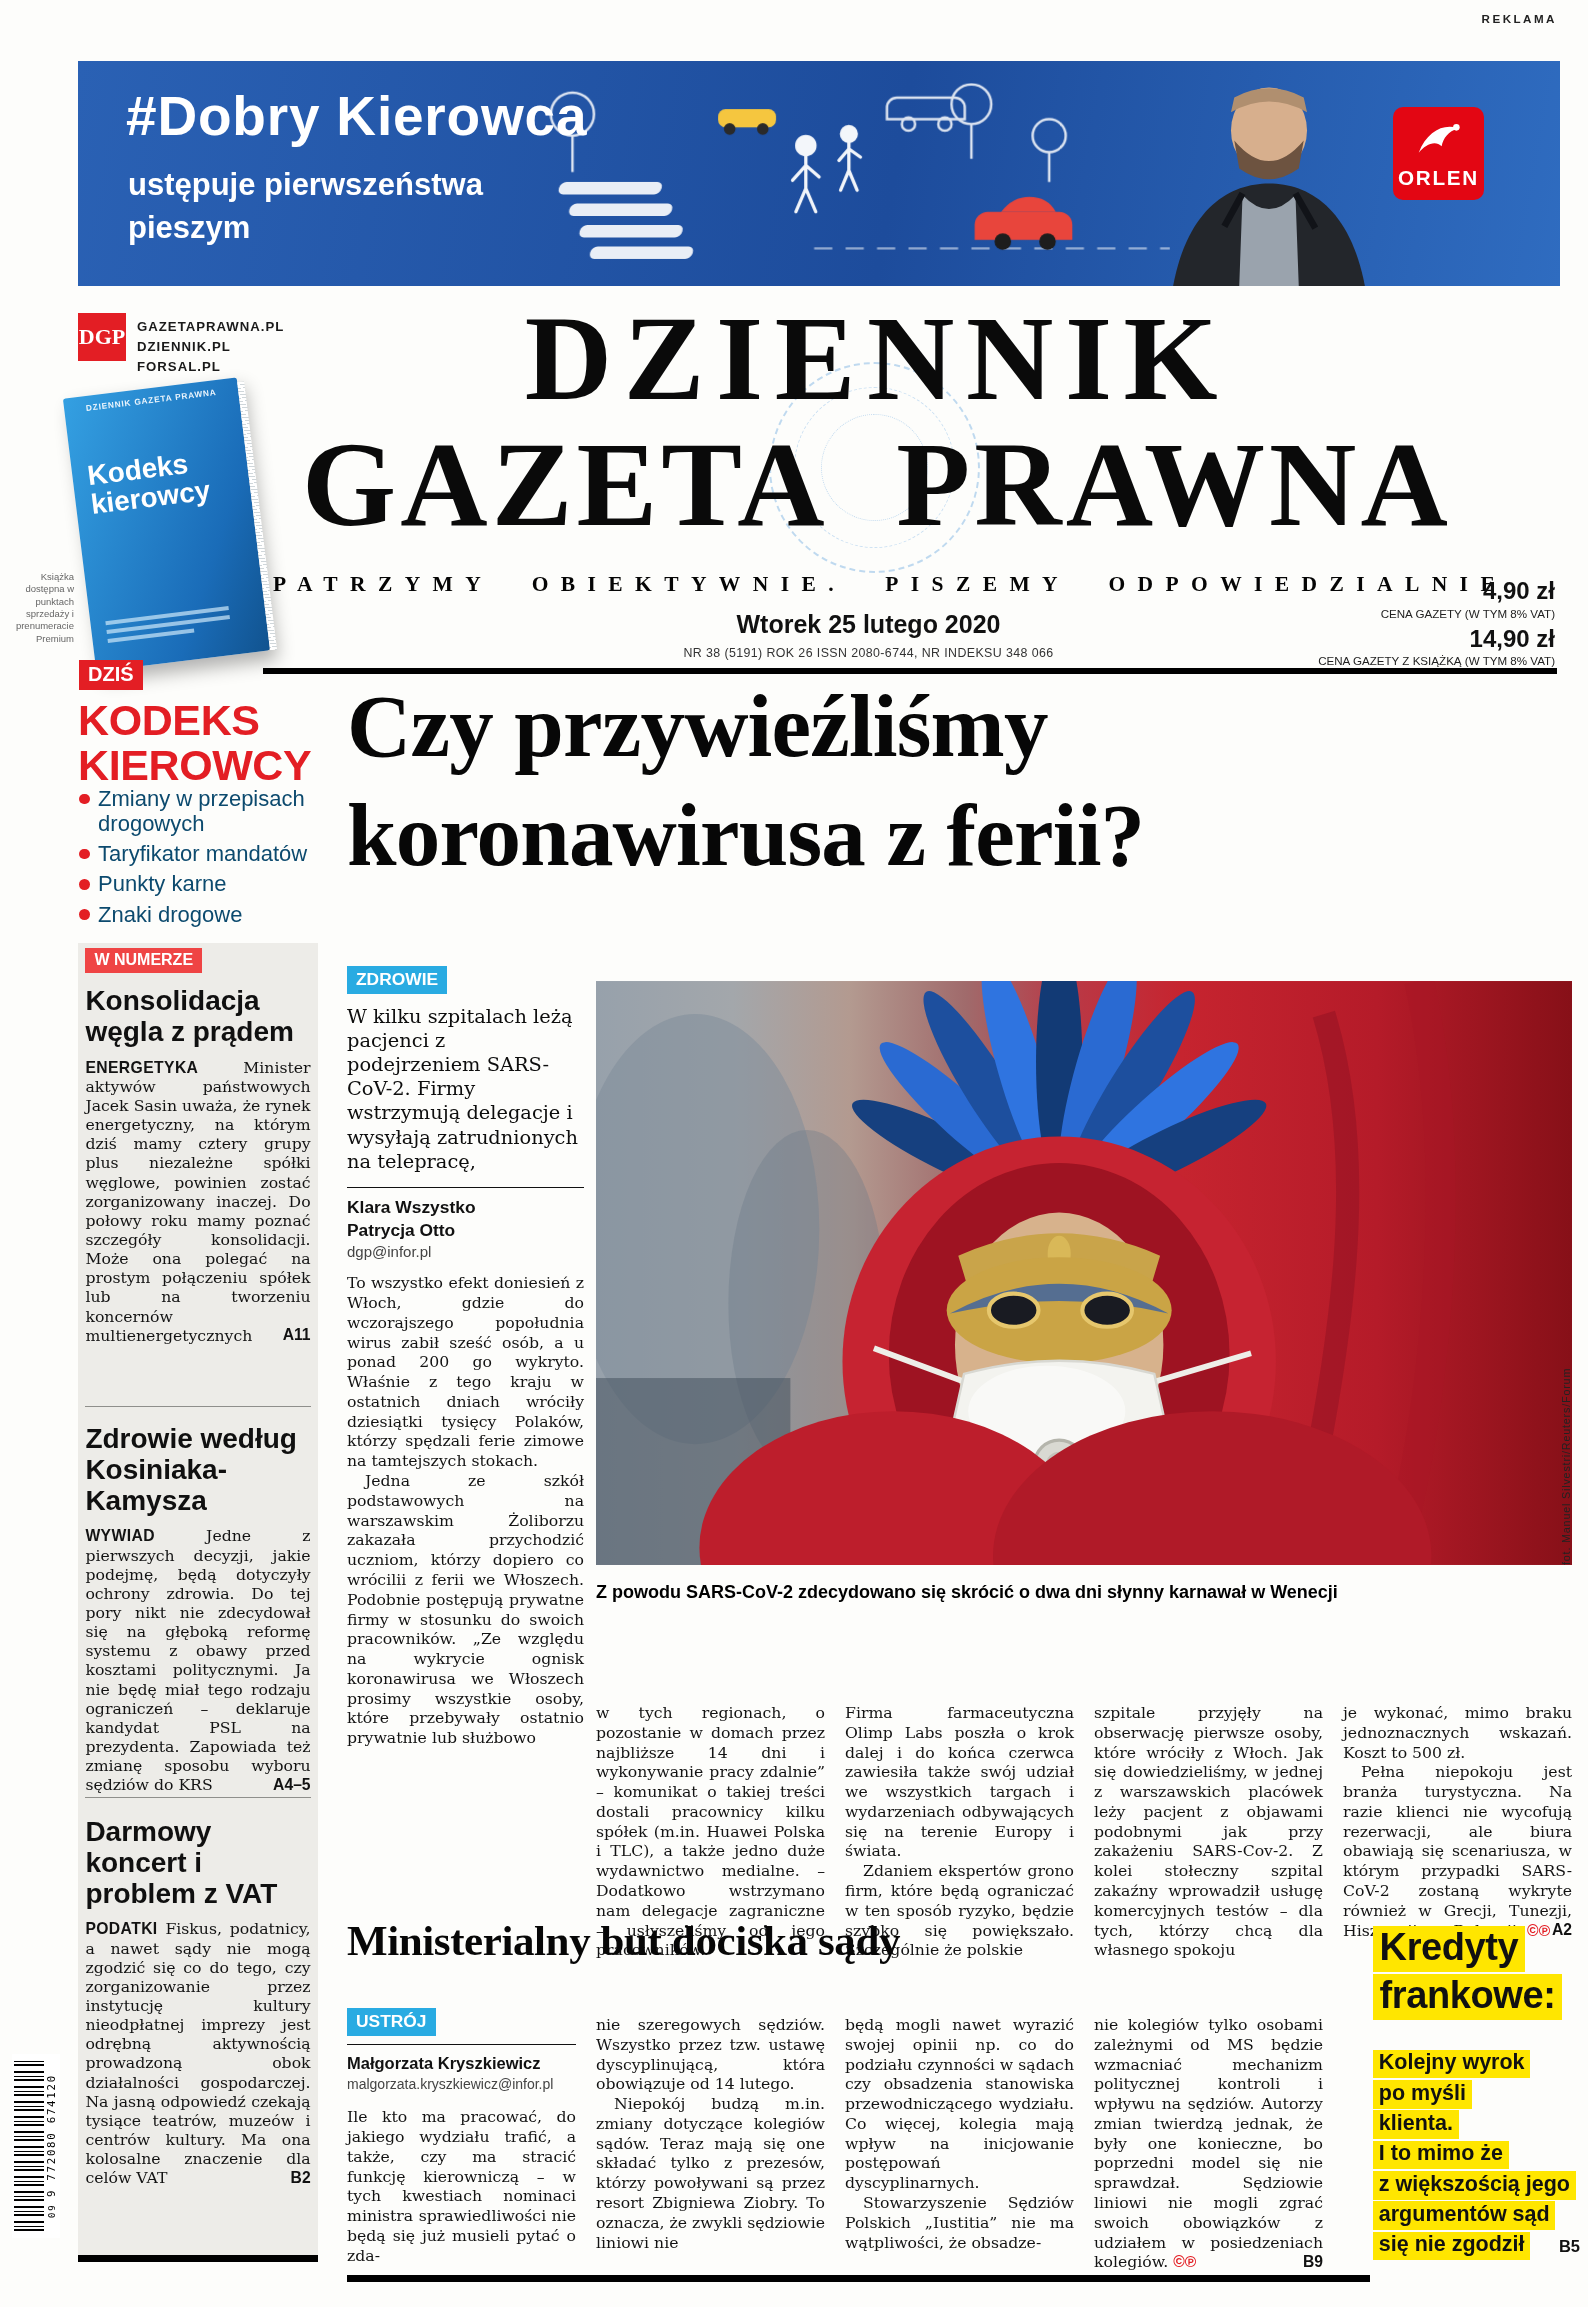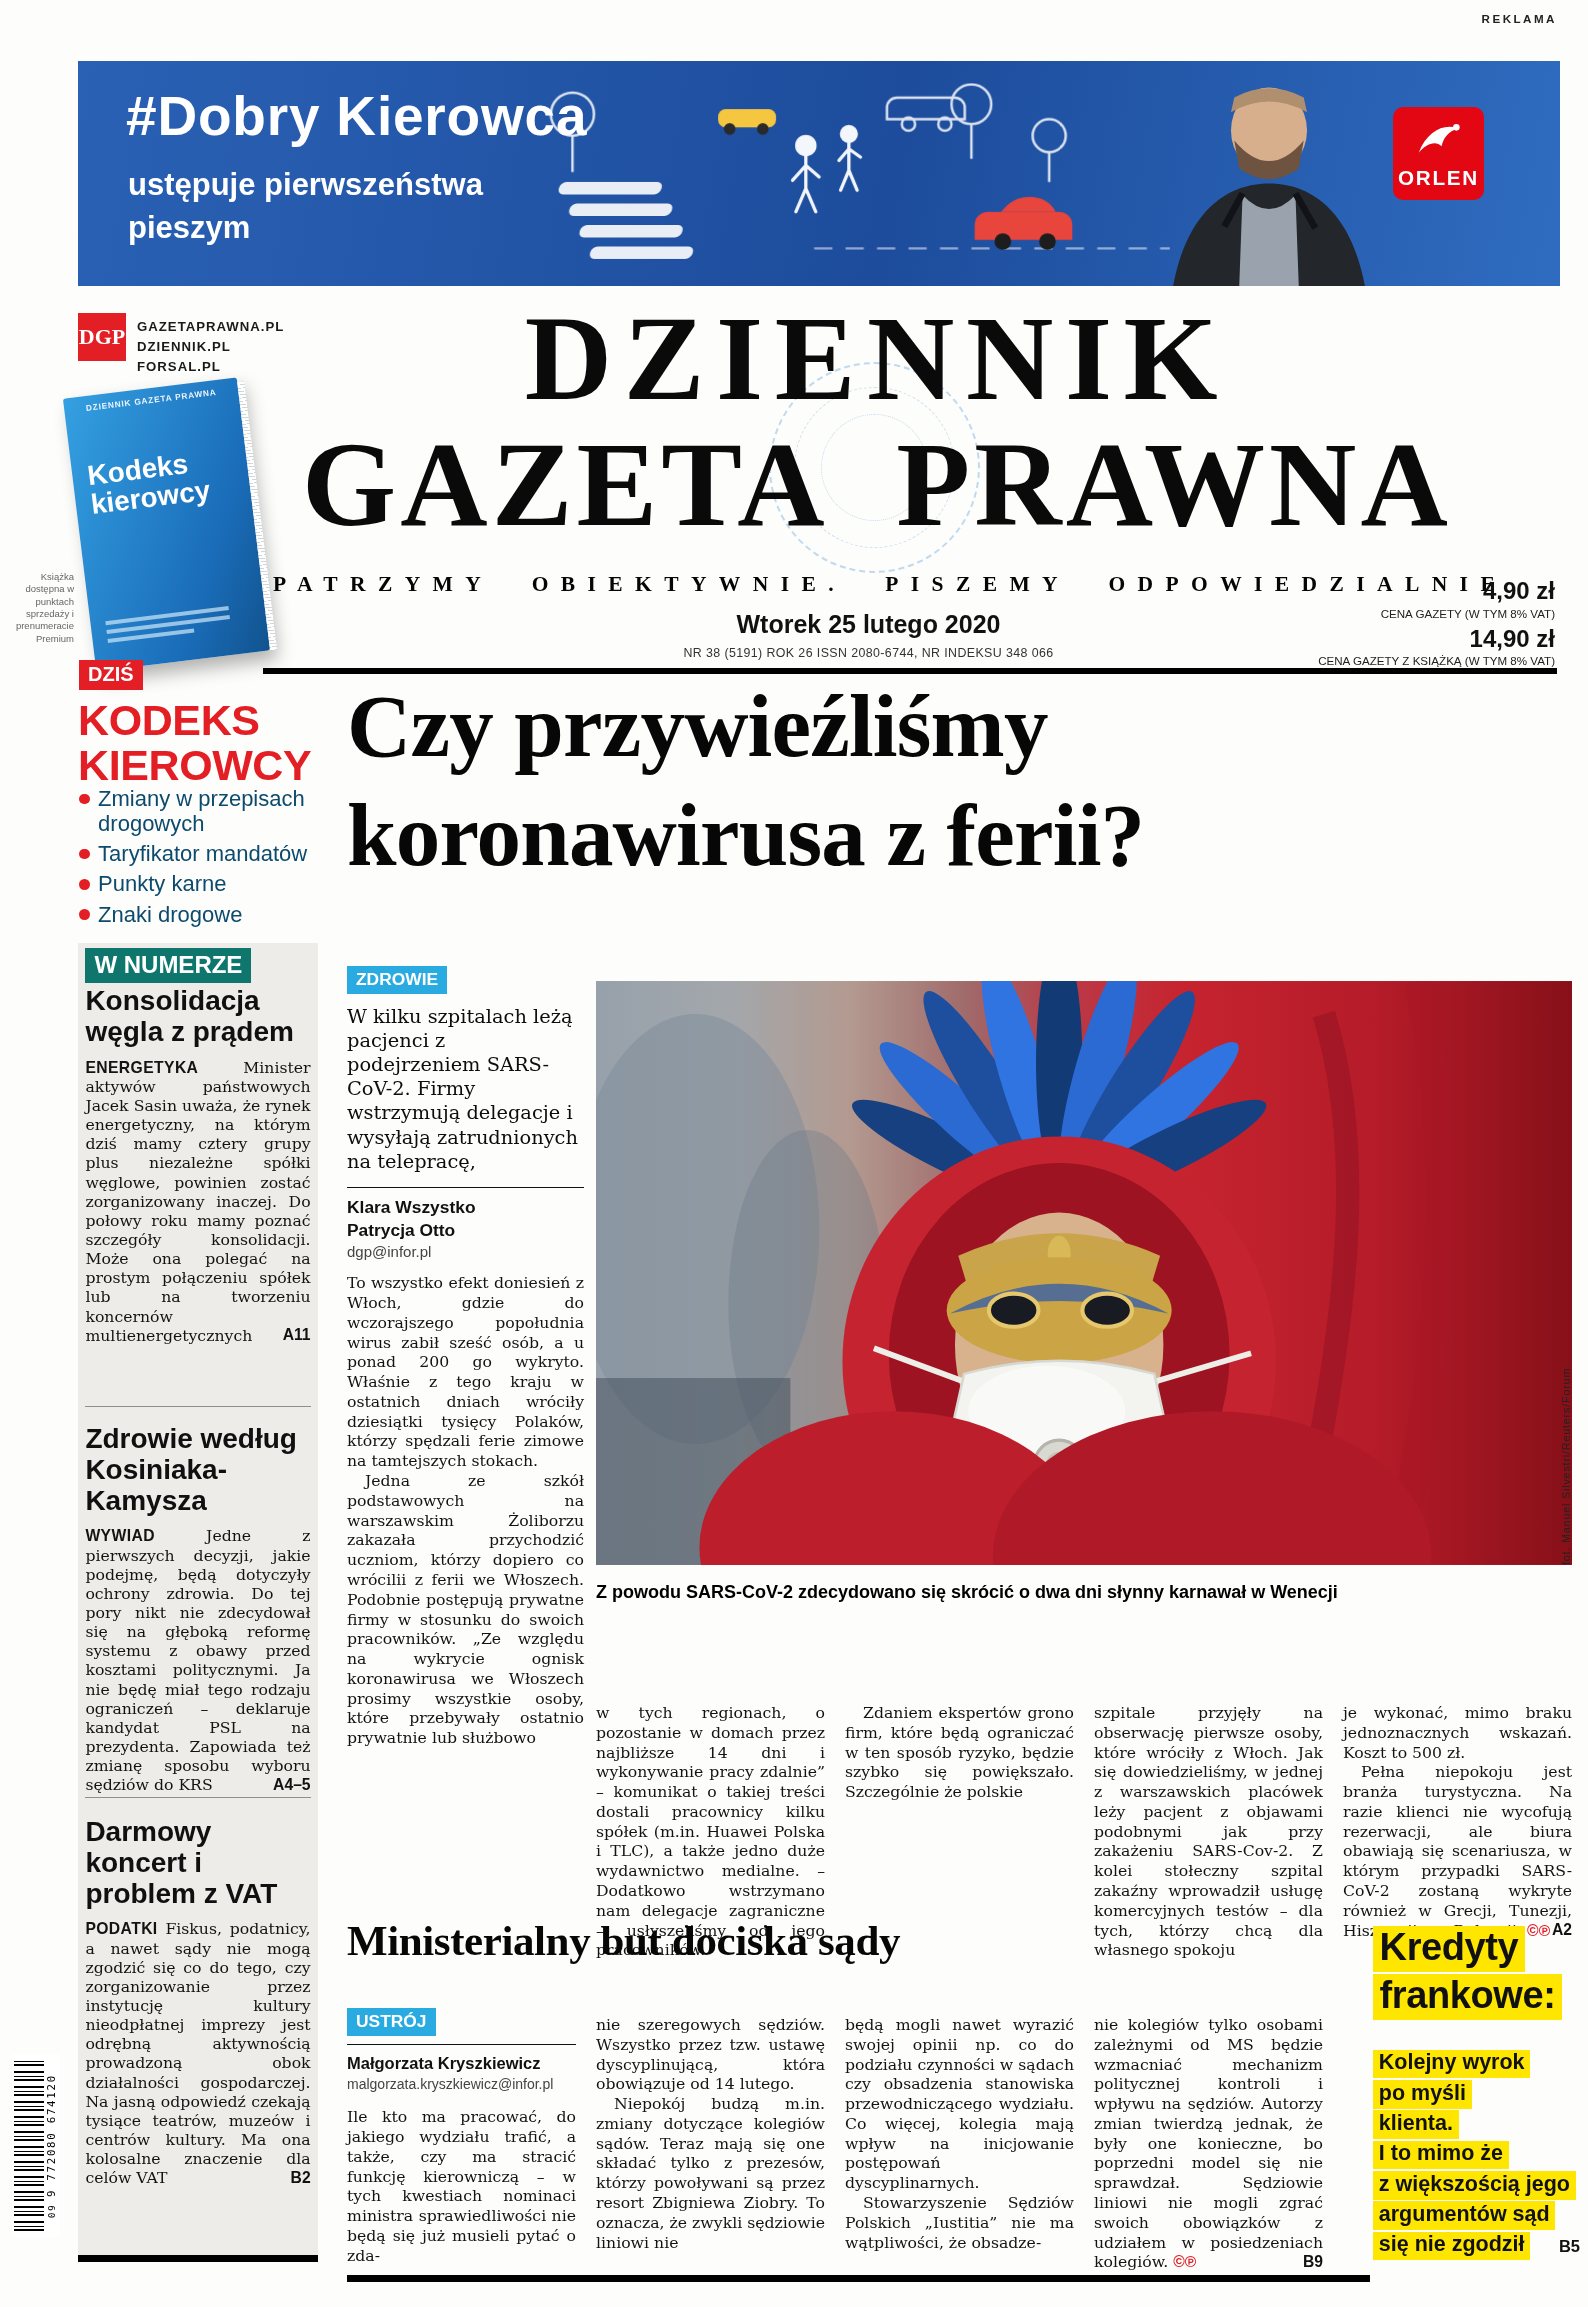--- a/index.html
+++ b/index.html
@@ -46,21 +46,21 @@
         background:repeating-linear-gradient(#fff 0 2.5px,#cfd6da 2.5px 3.3px);}
   .book-header{position:absolute;left:0;top:6.6px;width:100%;text-align:center;color:#eaf4fc;font-size:8.3px;letter-spacing:0.8px;font-weight:bold;}
   .book-title{position:absolute;left:15px;top:65px;color:#fff;font-weight:800;font-size:28px;line-height:1.05;}
   .book-lines{position:absolute;left:15px;bottom:21.5px;width:124px;}
   .book-lines i{display:block;height:3.3px;background:#cde8fa;opacity:.7;margin-bottom:5.8px;}
   .sidenote{left:5px;top:571px;width:69px;font-size:9.5px;color:#666;text-align:right;line-height:1.3;}
 
   
   .badge{display:inline-block;color:#fff;font-weight:bold;padding:2.5px 9px 4.1px;}
   .badge.red{background:#e31e24;font-size:20px;}
-  .badge.black{background:#0f766e;font-size:24px;}
+  .badge.black{background:#ef4444;font-size:16px;}
   .badge.cyan{background:#29abe2;font-size:17.4px;}
 
   .dzis{left:79px;top:660px;}
   .today-title{left:78px;top:698px;font-size:43px;line-height:1.04;font-weight:800;color:#e31e24;letter-spacing:-0.4px;}
   .bullets{left:79px;top:787px;width:250px;list-style:none;margin:0;padding:0;}
   .bullets li{display:flex;margin-bottom:5.8px;font-size:22px;font-weight:400;line-height:1.12;color:#0c4a6e;}
   .dot{width:10.8px;height:10.8px;border-radius:50%;background:#e31e24;margin:6.6px 8.3px 0 0;flex-shrink:0;}
 
   .main-headline{left:347px;top:672px;width:1224px;font-family:"Liberation Serif",serif;font-weight:bold;
                  font-size:89px;line-height:1.22;letter-spacing:-0.8px;color:#070707;}
@@ -341,20 +341,21 @@
       <ellipse cx="745" cy="695" rx="265" ry="175" fill="#b01a28"></ellipse>
     </svg>
   </div>
   <div class="abs credit">fot. Manuel Silvestri/Reuters/Forum</div>
   <div class="abs caption">Z powodu SARS-CoV-2 zdecydowano się skrócić o dwa dni słynny karnawał w Wenecji</div>
 
   <div class="abs pcol pcol1 flowtext">
     <p>w tych regionach, o pozostanie w domach przez najbliższe 14 dni i wykonywanie pracy zdalnie” – komunikat o takiej treści dostali pracownicy kilku spółek (m.in. Huawei Polska i TLC), a także jedno duże wydawnictwo medialne. – Dodatkowo wstrzymano nam delegacje zagraniczne – usłyszeliśmy od jego pracowników.</p>
   </div>
   <div class="abs pcol pcol2 flowtext">
+    <p>Firma farmaceutyczna Olimp Labs poszła o krok dalej i do końca czerwca zawiesiła także swój udział we wszystkich targach i wydarzeniach odbywających się na terenie Europy i świata.</p>
     <p class="indent">Zdaniem ekspertów grono firm, które będą ograniczać w ten sposób ryzyko, będzie szybko się powiększało. Szczególnie że polskie</p>
   </div>
   <div class="abs pcol pcol3 flowtext">
     <p>szpitale przyjęły na obserwację pierwsze osoby, które wróciły z Włoch. Jak się dowiedzieliśmy, w jednej z warszawskich placówek leży pacjent z objawami podobnymi jak przy zakażeniu SARS-Cov-2. Z kolei stołeczny szpital zakaźny wprowadził usługę komercyjnych testów – dla tych, którzy chcą dla własnego spokoju</p>
   </div>
   <div class="abs pcol pcol4 flowtext">
     <p>je wykonać, mimo braku jednoznacznych wskazań. Koszt to 500 zł.</p>
     <p class="indent"><span>Pełna niepokoju jest branża turystyczna. Na razie klienci nie wycofują rezerwacji, ale biura obawiają się scenariusza, w którym przypadki SARS-CoV-2 zostaną wykryte również w Grecji, Tunezji, Hiszpanii czy Bułgarii.</span> <span class="cp">©℗</span></p>
     <div class="pageref">A2</div>
   </div>

